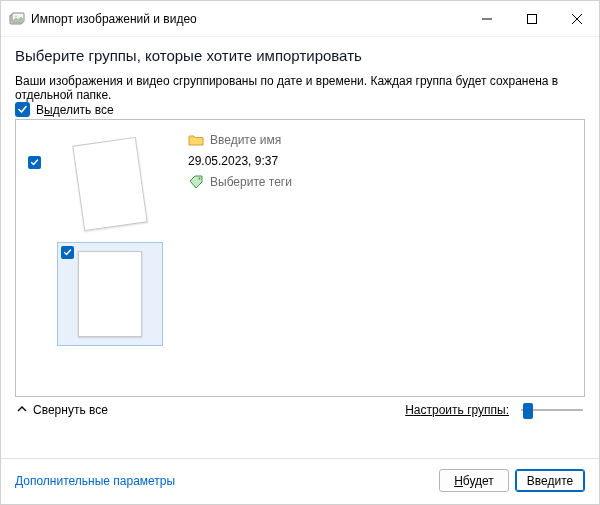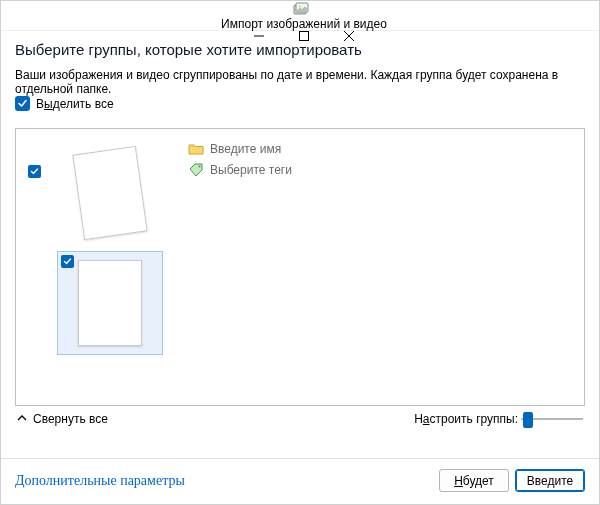--- a/index.html
+++ b/index.html
@@ -9,40 +9,39 @@
     font-family: "Segoe UI", Tahoma, sans-serif;
     font-size: 12px;
     background: #fff;
     color: #000;
     border: 1px solid #d0d0d0;
     display: flex; flex-direction: column;
     overflow: hidden;
   }
   
   .titlebar {
-    height: 30px;
+    height: 36px;
     display: flex; align-items: center;
     padding-left: 8px;
     border-bottom: 1px solid #eee;
-    flex-direction: column;
   }
   .titlebar .app-icon { width: 16px; height: 16px; margin-right: 6px; display:inline-flex; align-items:center; justify-content:center; }
   .titlebar .title { flex: 1 1 auto; font-size: 12px; }
   .win-btns { display: flex; height: 100%; }
   .win-btn {
     width: 45px; display: flex; align-items: center; justify-content: center;
     font-size: 12px; color: #000;
   }
   .win-btn svg { pointer-events: none; }
 
   .content { flex: 1 1 auto; padding: 8px 14px 0 14px; display: flex; flex-direction: column; }
   .heading { color: #0f172a; font-size: 15px; margin: 2px 0 10px 0; font-weight: 400; }
   .summary { font-size: 12px; margin-bottom: 6px; }
   .desc { font-size: 12px; }
-  .select-all { display: flex; align-items: center; gap: 6px; margin-bottom: 17px; }
+  .select-all { display: flex; align-items: center; gap: 6px; margin-bottom: 2px; }
 
   .chk {
     width: 15px; height: 15px; border-radius: 3px; background: #0067c0;
     display: inline-flex; align-items: center; justify-content: center;
     color: #fff; font-size: 12px; line-height: 1;
     flex: 0 0 auto;
   }
   .chk.small { width: 13px; height: 13px; font-size: 10px; border-radius:2px; }
   .chk svg { display:block; }
 
@@ -70,35 +69,35 @@
   .meta-row .placeholder { color:#6b6b6b; }
   .folder-icon { width:16px; height:14px; display:inline-block; }
   .tag-icon { width:16px; height:14px; display:inline-flex; align-items:center; justify-content:center;}
 
   .below-box {
     display:flex; align-items:center; padding: 6px 2px 6px 2px;
     font-size:12px;
   }
   .collapse { display:flex; align-items:center; gap:6px; cursor:default;}
   .spacer { flex:1 1 auto; }
-  .adjust { display:flex; align-items:center; gap:3px; }
+  .adjust { display:flex; align-items:center; gap:12px;text-decoration:underline; }
   .adjust span.ul { text-decoration: underline; }
   .slider {
     position:relative; width:62px; height:14px;
   }
   .slider .track { position:absolute; left:0; right:0; top:6px; height:2px; background:#b8b8b8;}
   .slider .thumb { position:absolute; top:0; width:10px; height:16px; background:#0067c0; border-radius:2px; left:2px;}
 
   .footer {
     border-top: 1px solid #e0e0e0;
     padding: 10px 14px 12px 14px;
     display:flex; align-items:center;
     background:#fff;
   }
-  .link { color:#0066cc; font-size:14px; cursor:default;font-family:Liberation Serif, serif;}
+  .link { color:#0066cc; font-size:12px; cursor:default;}
   .footer .spacer { flex:1 1 auto;}
   .btn {
     min-width:70px; height:23px; border:1px solid #b5b5b5; background:#fdfdfd;
     font-size:12px; padding:0 10px; margin-left:6px; border-radius:3px;
     display:inline-flex; align-items:center; justify-content:center;
   }
   .btn.primary { border-color:#0067c0; box-shadow: inset 0 0 0 1px #0067c0;}
   .ul { text-decoration: underline; }
 </style>
 </head>
@@ -173,20 +172,23 @@
         <div class="meta-row">
           <span class="folder-icon">
             <svg width="16" height="14" viewBox="0 0 16 14">
                 <path d="M1 3 L6 3 L7.5 4.5 L15 4.5 L15 12 L1 12 Z" fill="#ffd869" stroke="#caa23a"></path>
                 <path d="M1 3 L6 3 L7.5 4.5 L1 4.5 Z" fill="#e9be4a"></path>
               </svg>
           </span>
           <span class="placeholder">Введите имя</span>
         </div>
         <div class="meta-row">
+          <span>29.05.2023, 9:37</span>
+        </div>
+        <div class="meta-row">
           <span class="tag-icon">
             <svg width="15" height="14" viewBox="0 0 15 14">
                 <path d="M1 6 L6 1 L13 1 L13 7 L7 13 Z" fill="#c5e8c5" stroke="#4a9a4a"></path>
                 <circle cx="10.5" cy="3.5" r="1" fill="#4a9a4a"></circle>
               </svg>
           </span>
           <span class="placeholder">Выберите теги</span>
         </div>
       </div>
     </div>

